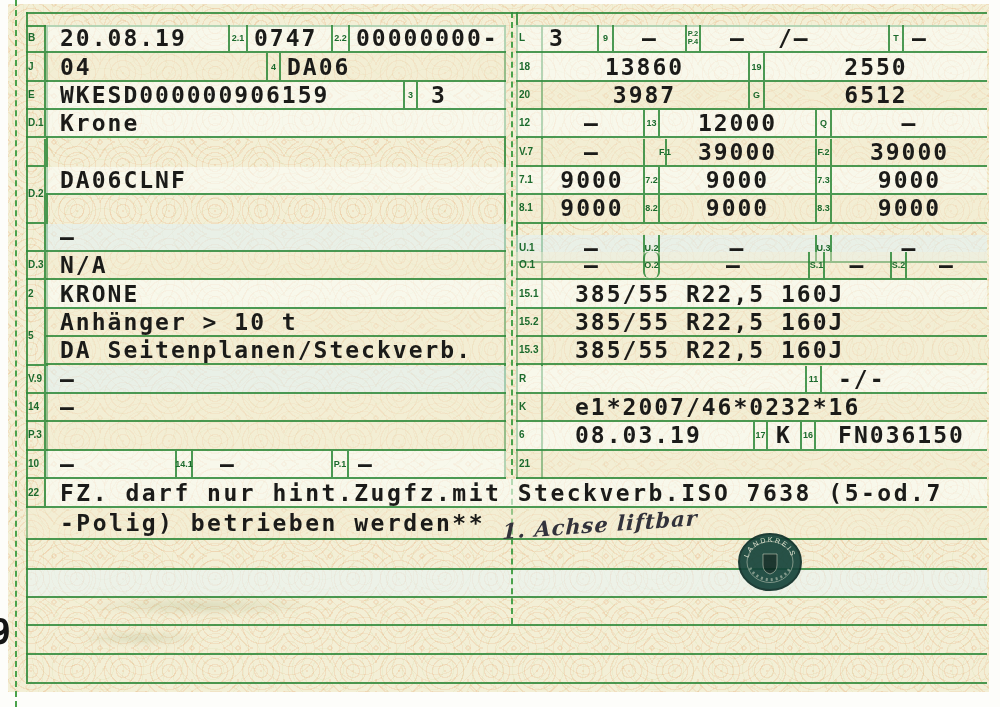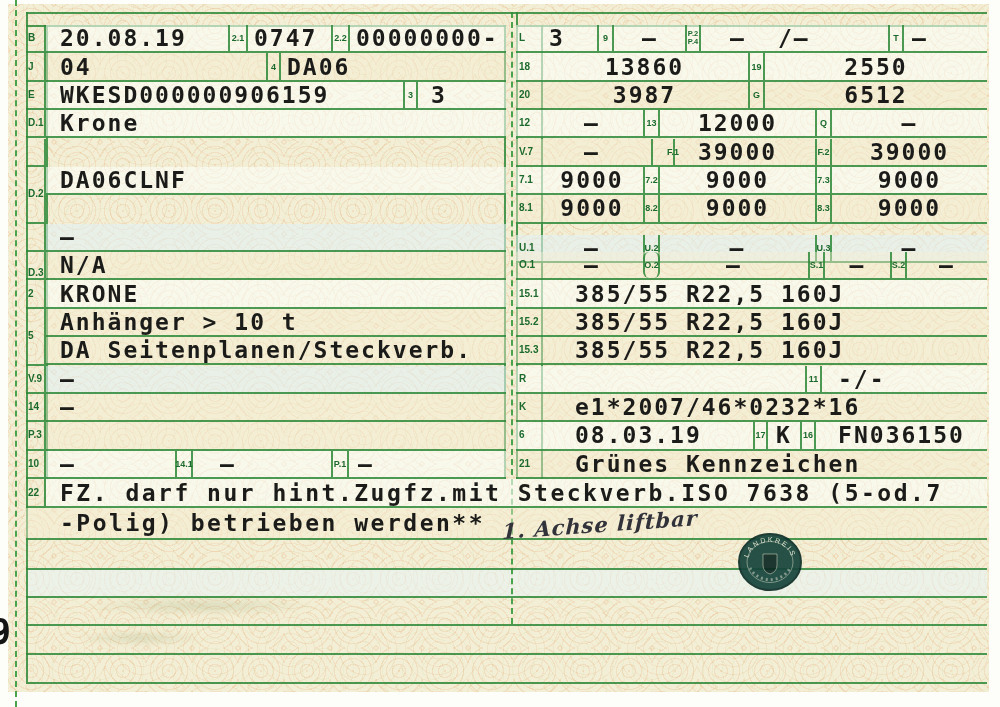--- a/index.html
+++ b/index.html
@@ -78,21 +78,21 @@
     </div>
   <div class="lcell" style="top:138.5px;height:28.4px;">
       <span class="lbl"></span>
     </div>
   <div class="lcell" style="top:166.9px;height:56.7px;">
       <span class="lbl">D.2</span>
     </div>
   <div class="lcell" style="top:223.6px;height:28.4px;">
       <span class="lbl"></span>
     </div>
-  <div class="lcell" style="top:252px;height:28.4px;align-items:flex-end;">
+  <div class="lcell" style="top:252px;height:28.4px;">
       <span class="lbl">D.3</span>
     </div>
   <div class="lcell" style="top:280.4px;height:28.35px;">
       <span class="lbl">2</span>
     </div>
   <div class="lcell" style="top:308.75px;height:56.75px;">
       <span class="lbl">5</span>
     </div>
   <div class="lcell" style="top:365.5px;height:28.4px;">
       <span class="lbl">V.9</span>
@@ -282,21 +282,21 @@
       </div>
     <div class="cell c" style="left:316px;width:155px;">
         <span class="val">–</span>
       </div>
   </div>
   <div class="row rrow bg-b" style="top:138.5px;">
     <span class="lbl rl">V.7</span>
     <div class="cell c" style="left:25px;width:102px;">
         <span class="val">–</span>
       </div>
-    <div class="sb" style="left:135px;width:17px;padding-left:20px;">
+    <div class="sb" style="left:127px;width:17px;padding-left:20px;">
         <span class="lbl sm">F.1</span>
       </div>
     <div class="cell c" style="left:144px;width:155px;">
         <span class="val">39000</span>
       </div>
     <div class="sb" style="left:299px;width:17px;">
         <span class="lbl sm">F.2</span>
       </div>
     <div class="cell c" style="left:316px;width:155px;">
         <span class="val">39000</span>
@@ -429,23 +429,20 @@
       </div>
     <div class="sb" style="left:284px;width:16px;">
         <span class="lbl sm">16</span>
       </div>
     <div class="cell c" style="left:300px;width:171px;">
         <span class="val">FN036150</span>
       </div>
   </div>
   <div class="row rrow bg-b" style="top:450.6px;">
     <span class="lbl rl">21</span>
-    <div class="cell" style="left:59px;">
-        <span class="val">Grünes Kennzeichen</span>
-      </div>
   </div>
 
   <div class="lcell" style="top:479px;height:29px;">
     <span class="lbl">22</span>
   </div>
   <div class="row remark bg-a" style="left:46px;top:479px;width:941px;height:29px;">
     <div class="cell" style="left:14px;">
         <span class="val">FZ. darf nur hint.Zugfz.mit Steckverb.ISO 7638 (5-od.7</span>
       </div>
   </div>

